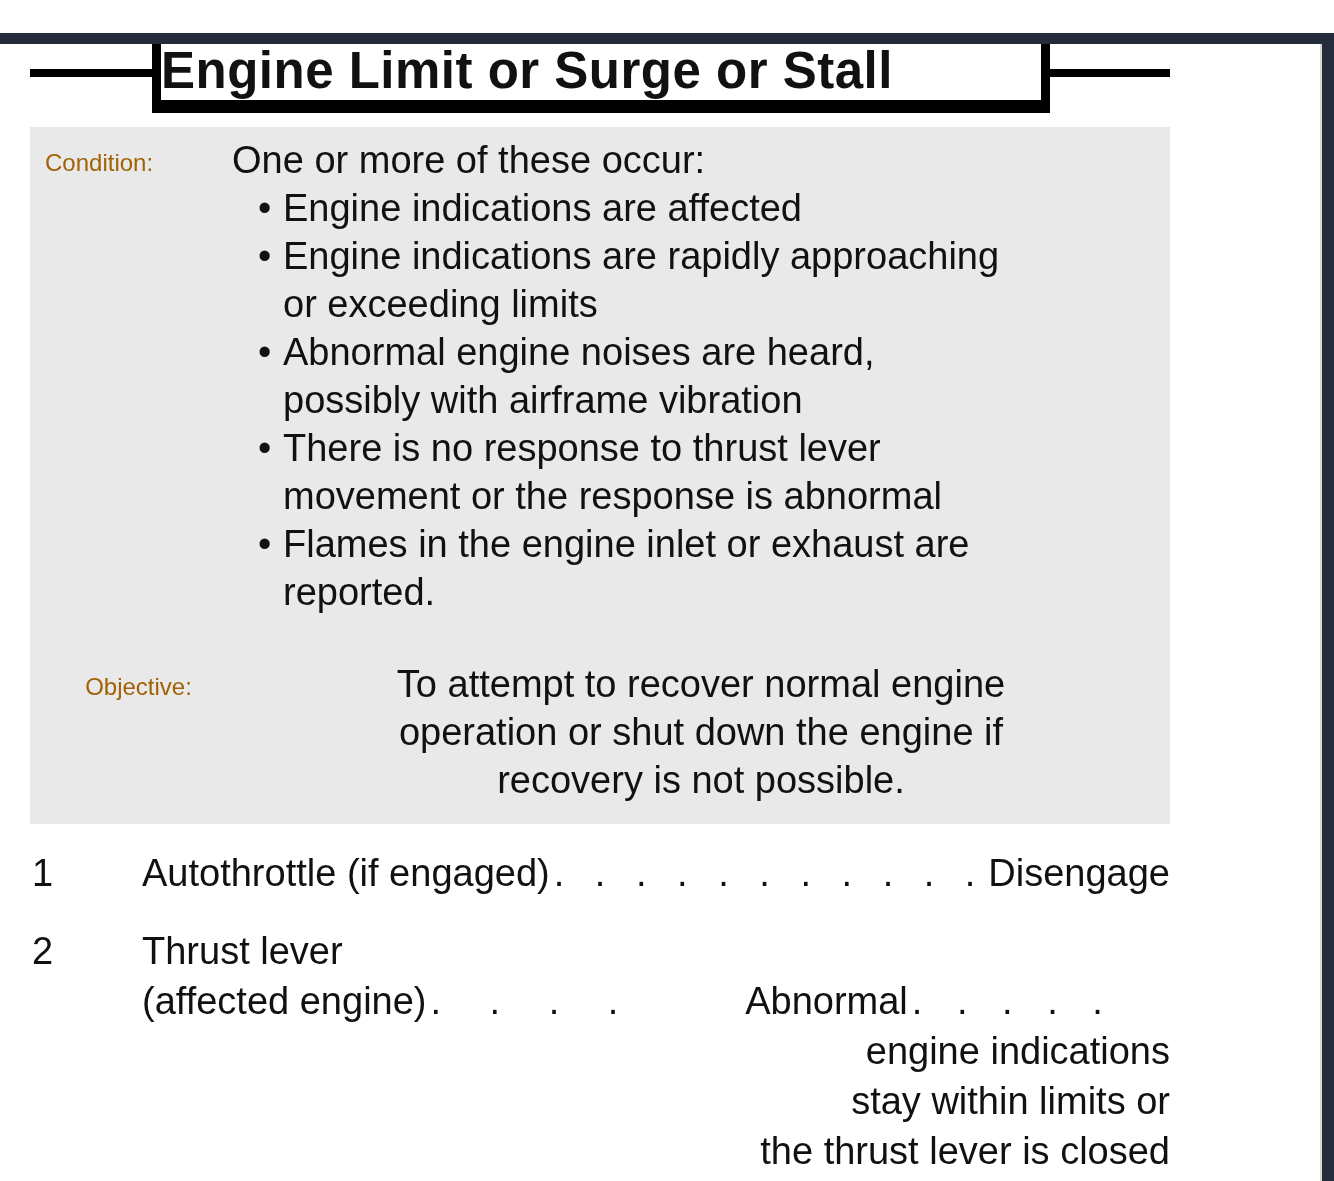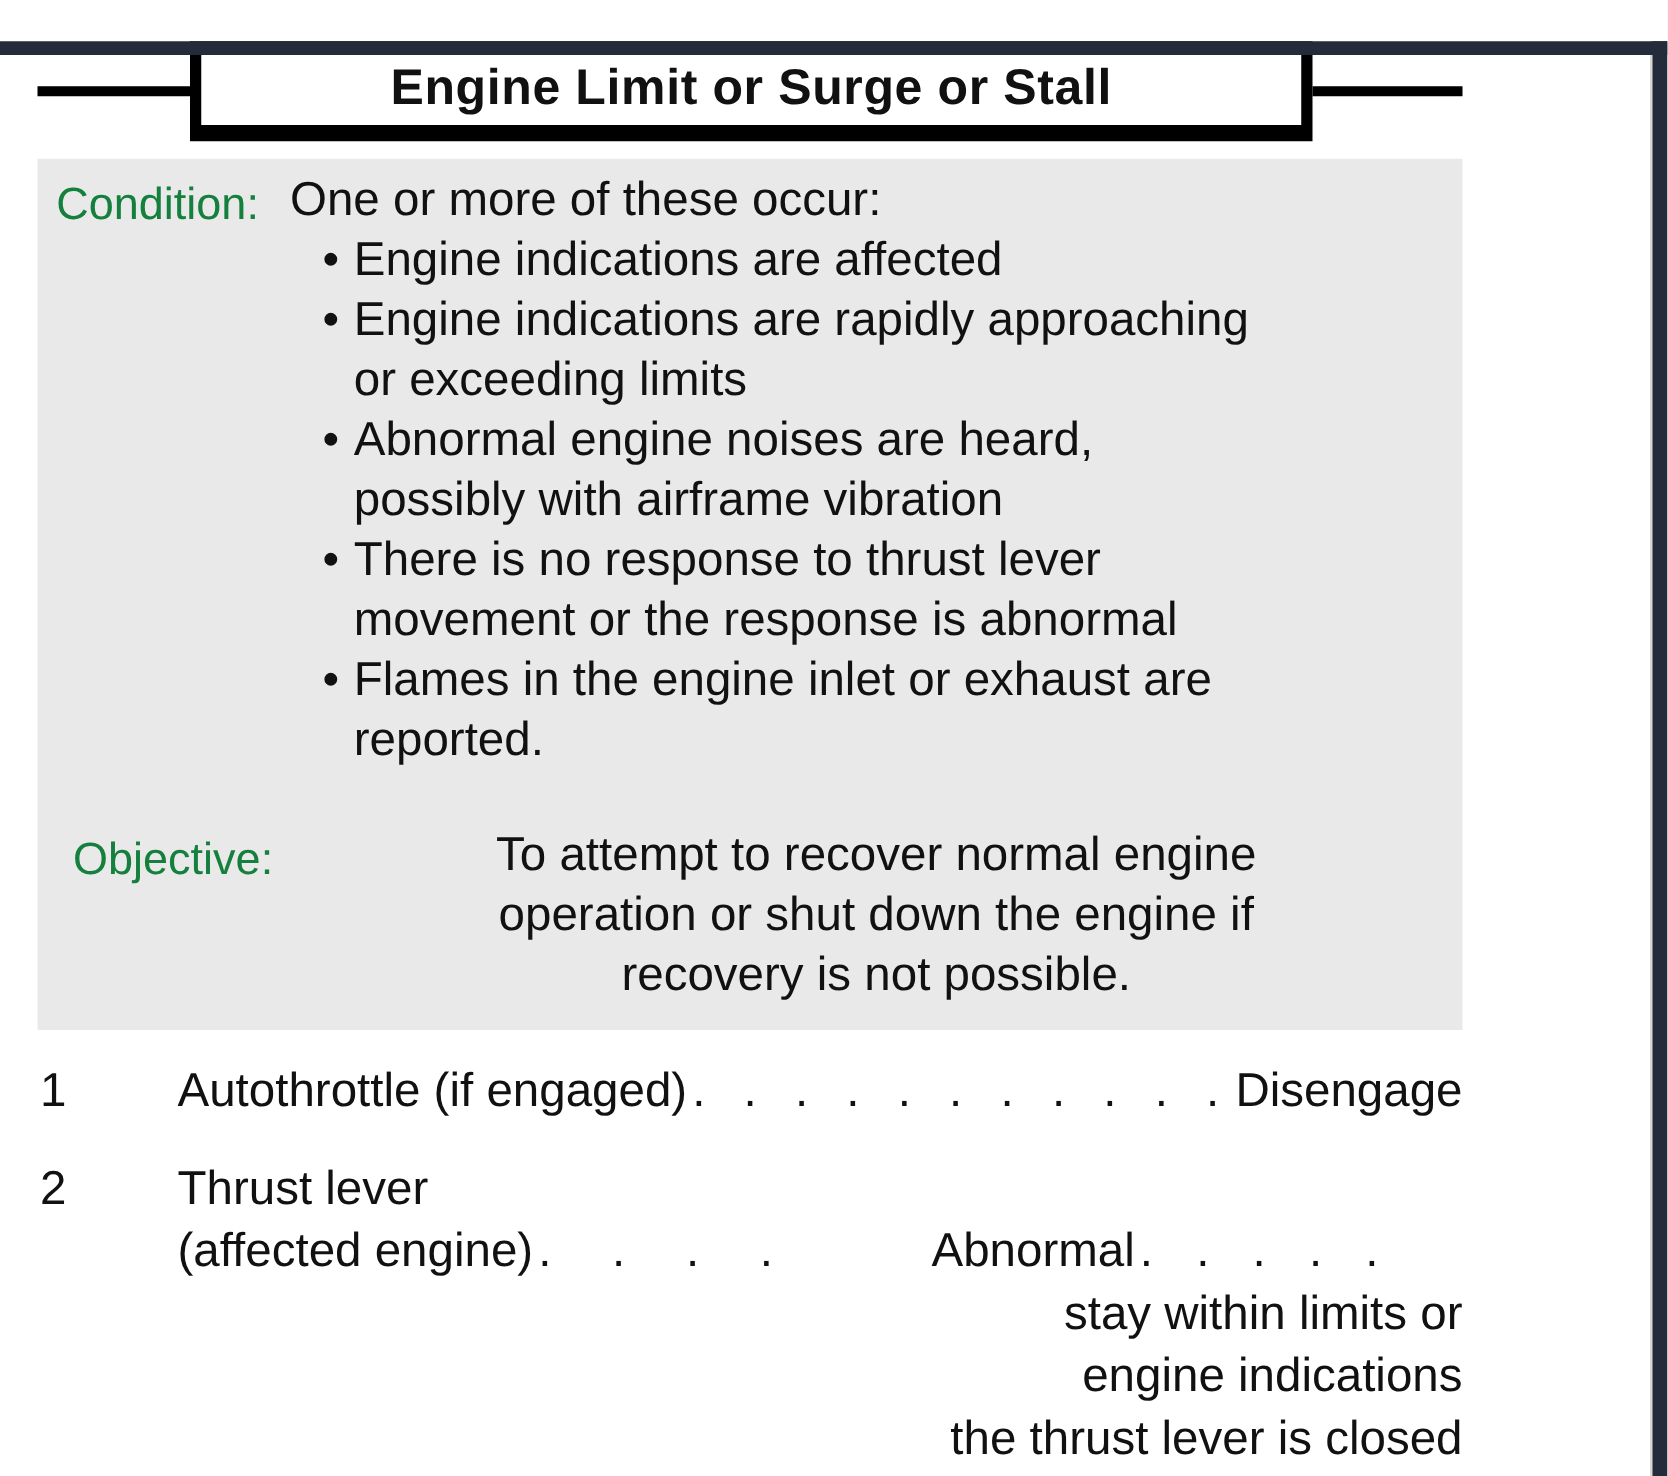--- a/index.html
+++ b/index.html
@@ -34,43 +34,42 @@
     display: flex; align-items: center;
   }
   .rule { height: 8px; background: #000; flex: 0 0 auto; }
   .rule-left  { width: 122px; }
   .rule-right { width: 120px; }
   .title-box {
     flex: 1 1 auto;
     border: 9px solid #000;
     border-bottom-width: 13px;
     background: #fff;
-    text-align: center;
-    font-size: 40px;
+    font-size: 51px;
     font-weight: bold;
     letter-spacing: 0.5px;
     padding: 5px 0 6px 0;
     line-height: 47px;
   }
 
   
   .panel {
     margin: 14px 164px 0 30px;
     background: #e9e9e9;
     padding: 9px 0 20px 15px;
     font-size: 38px;
     line-height: 48px;
   }
   .panel-row { display: flex; align-items: flex-start; }
   .panel-label {
     flex: 0 0 187px;
-    font-size: 36px;
+    font-size: 24px;
     line-height: 34px;
     padding-top: 10px;
-    color: #15803d;
+    color: #a16207;
   }
   .panel-body { flex: 1 1 auto; }
   .pre { white-space: pre-line; }
   .bullet-row { display: flex; margin-left: 26px; }
   .bullet-char { flex: 0 0 25px; }
   .bullet-text { flex: 1 1 auto; white-space: pre-line; }
   .objective-row { margin-top: 44px; text-align: center; }
 
   
   .item {
@@ -168,19 +167,19 @@
   <div class="item">
     <div class="item-num">2</div>
     <div class="item-body">
       <div>Thrust lever</div>
       <div class="leaderline">
         <span class="challenge">(affected engine)</span>
         <span class="leader leader-2a">. . . .</span>
         <span class="confirm">Abnormal</span>
         <span class="leader leader-2b">. . . . .</span>
       </div>
+      <div class="cont-line">engine indications</div>
       <div class="cont-line">stay within limits or</div>
-      <div class="cont-line">engine indications</div>
       <div class="cont-line">the thrust lever is closed</div>
     </div>
   </div>
 
 </div>
 
 </body></html>

